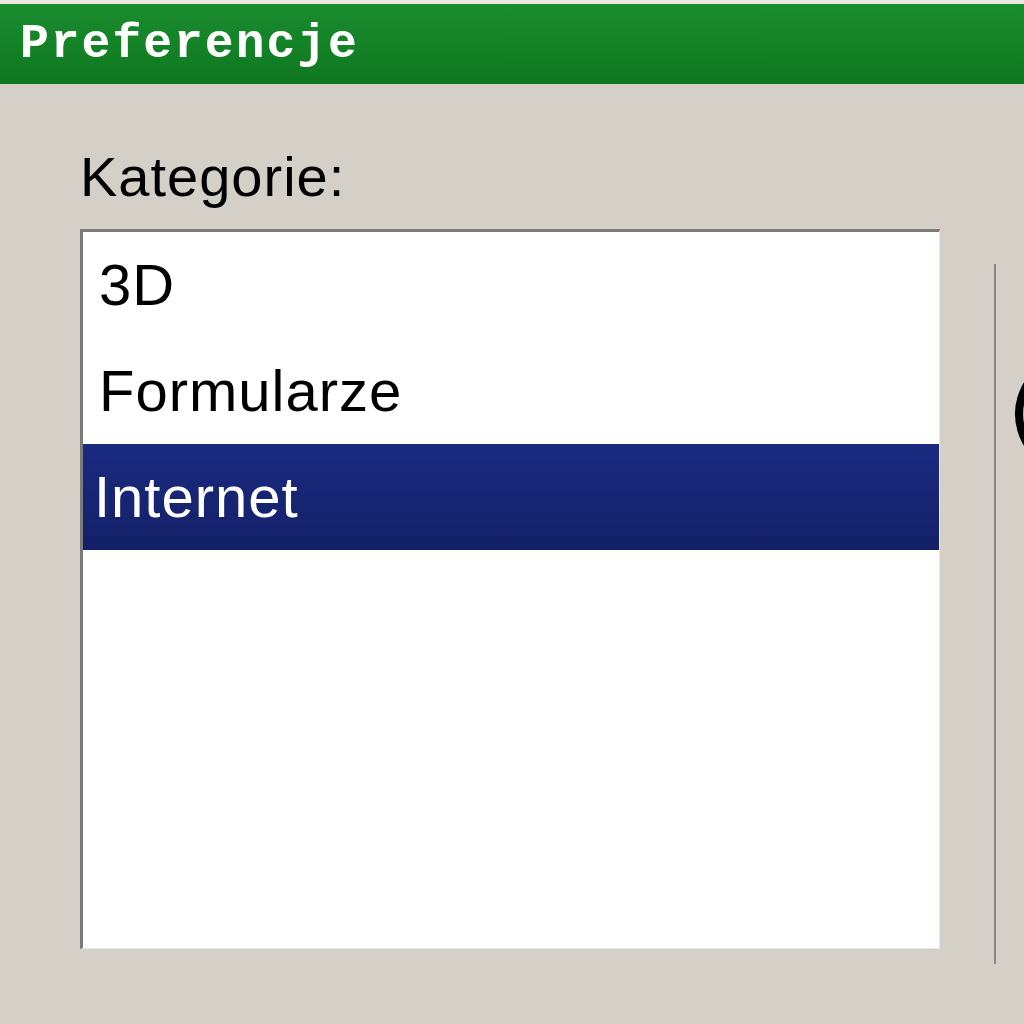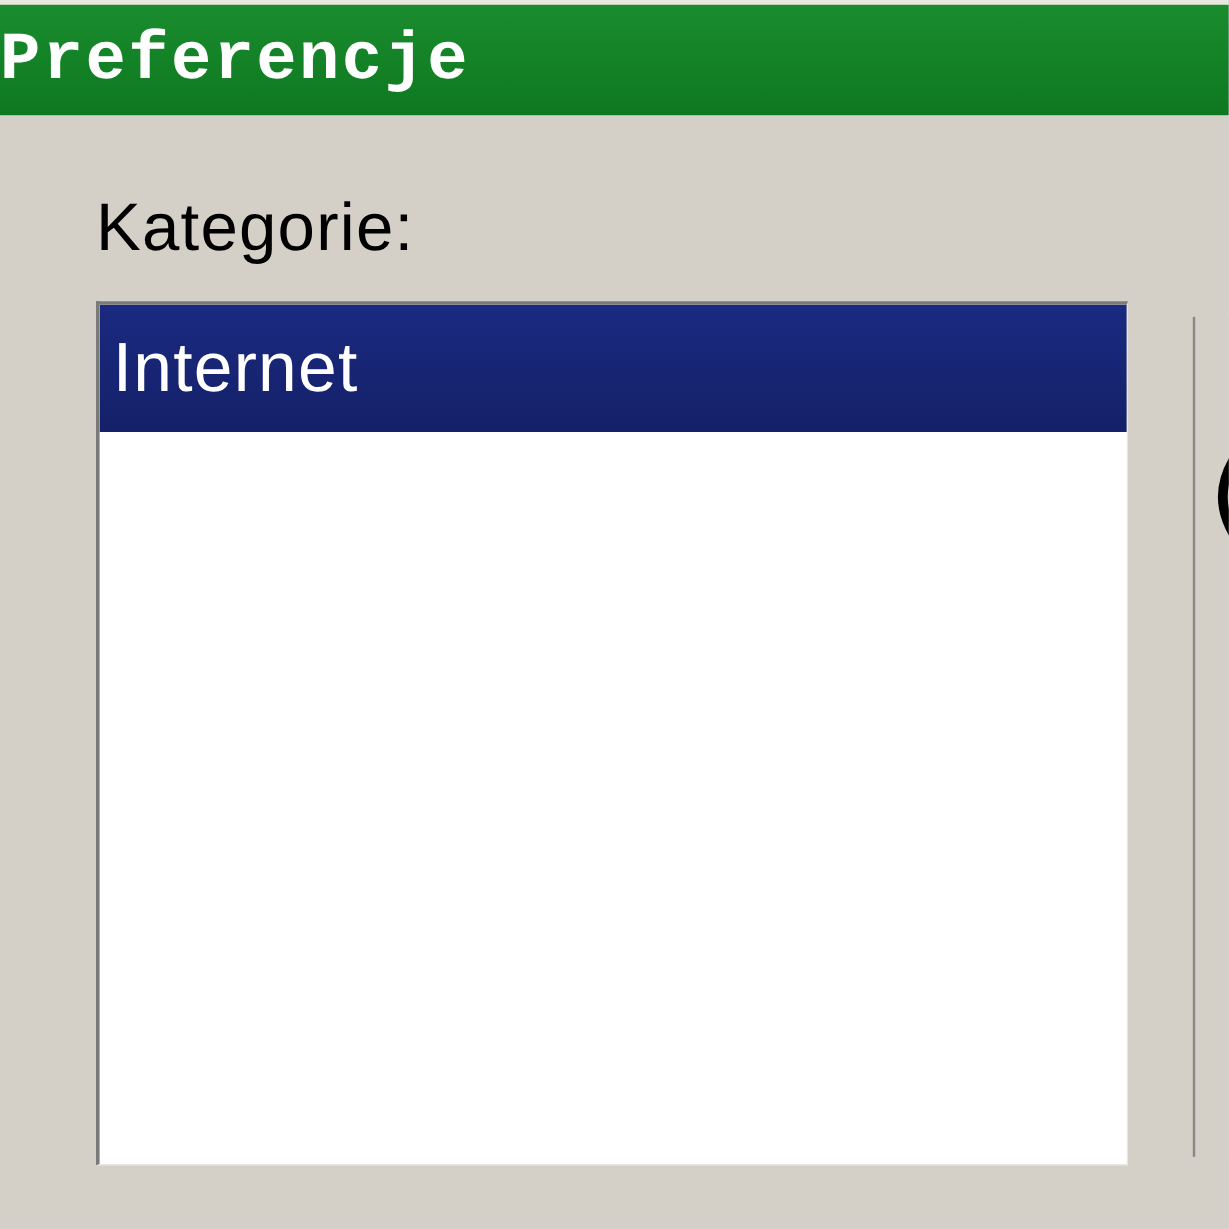--- a/index.html
+++ b/index.html
@@ -13,36 +13,37 @@
     width: 1024px;
     height: 1024px;
     background: #d4d0c8;
     position: relative;
     border-top: 4px solid #e8e8e0;
   }
   .titlebar {
     background: #108a28;
     background: linear-gradient(to bottom, #1a8c2e 0%, #0e7820 100%);
     color: #ffffff;
-    height: 92px;
+    height: 80px;
     display: flex;
     align-items: center;
-    font-size: 56px;
+    padding-left: 20px;
+    font-size: 48px;
     font-weight: bold;
     letter-spacing: 2px;
     font-family: "Courier New", monospace;
   }
   .content {
     padding: 60px 0 0 80px;
     position: relative;
   }
   .label {
     font-size: 56px;
     color: #000;
-    margin-bottom: 30px;
+    margin-bottom: 20px;
     font-family: "Verdana", "Tahoma", sans-serif;
     letter-spacing: 1px;
   }
   .listbox {
     background: #ffffff;
     border-top: 3px solid #7a7a7a;
     border-left: 3px solid #7a7a7a;
     border-right: 1px solid #e8e8e0;
     border-bottom: 1px solid #e8e8e0;
     width: 860px;
@@ -87,20 +88,26 @@
 
 <div class="window">
   <div class="titlebar">
     <span>Preferencje</span>
   </div>
 
   <div class="content">
     <div class="label">Kategorie:</div>
 
     <div class="listbox">
+      <div class="list-item">
+        <span>3D</span>
+      </div>
+      <div class="list-item">
+        <span>Formularze</span>
+      </div>
       <div class="list-item selected">
         <span>Internet</span>
       </div>
     </div>
   </div>
 
   <div class="partial-right"></div>
   <div class="partial-curve">
     <svg width="40" height="120" viewBox="0 0 40 120">
       <path d="M40 20 Q 10 60 40 100" stroke="#000" stroke-width="8" fill="none"></path>

